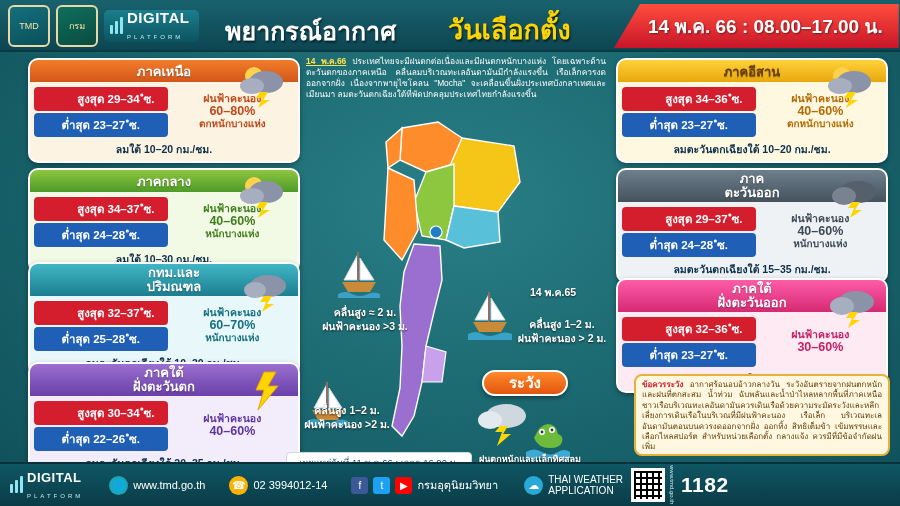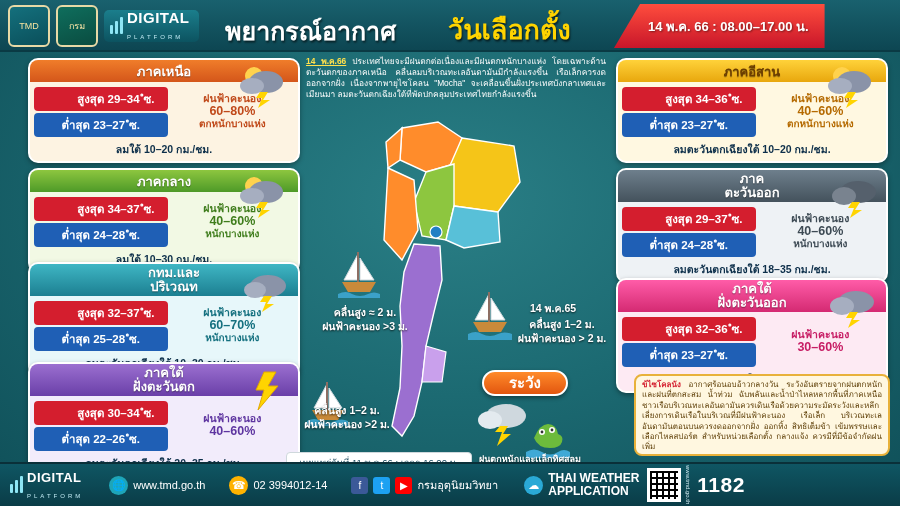--- a/index.html
+++ b/index.html
@@ -52,21 +52,21 @@
     position: absolute; left: 448px; top: 8px;
     font-size: 27px; font-weight: bold; color: #ffd400;
     text-shadow: 1px 2px 2px rgba(0,0,0,.6);
   }
   .hdr-time-wrap {
     position: absolute; left: 614px; top: 4px; height: 44px;
   }
   .hdr-time {
     height: 44px; padding: 0 16px 0 34px;
     background: linear-gradient(180deg,#ff4d3d,#c8162a);
-    color: #fff; font-size: 13px; font-weight: bold;
+    color: #fff; font-size: 19px; font-weight: bold;
     display: flex; align-items: center;
     clip-path: polygon(26px 0, 100% 0, 100% 100%, 0 100%);
     text-shadow: 1px 1px 2px rgba(0,0,0,.45);
   }
   
   .map-area { position: absolute; left: 330px; top: 120px; width: 230px; height: 330px; }
   
   .panel {
     position: absolute;
     border-radius: 10px;
@@ -276,21 +276,21 @@
       <circle cx="18" cy="14" r="9" fill="#ffd24d"></circle>
       <ellipse cx="30" cy="20" rx="17" ry="11" fill="#8a93a8"></ellipse>
       <ellipse cx="16" cy="24" rx="12" ry="8" fill="#a6aec0"></ellipse>
       <polygon points="24,30 32,30 27,38 34,38 22,46 26,36 20,36" fill="#ffd400"></polygon>
     </svg>
   </div>
 
   <div class="panel th-bkk" style="left:28px; top:262px; width:272px;">
     <div class="panel-title two-line">
       <span>กทม.และ</span>
-      <span>ปริเวณท</span>
+      <span>ปริมณฑล</span>
     </div>
     <div class="panel-body">
       <div class="temps">
         <div class="t-max">สูงสุด 32–37 ํซ.</div>
         <div class="t-min">ต่ำสุด 25–28 ํซ.</div>
       </div>
       <div class="rain">
         <div class="rain-l1">ฝนฟ้าคะนอง</div>
         <div class="rain-l2">60–70%</div>
         <div class="rain-l3">หนักบางแห่ง</div>
@@ -356,21 +356,21 @@
       <div class="temps">
         <div class="t-max">สูงสุด 29–37 ํซ.</div>
         <div class="t-min">ต่ำสุด 24–28 ํซ.</div>
       </div>
       <div class="rain">
         <div class="rain-l1">ฝนฟ้าคะนอง</div>
         <div class="rain-l2">40–60%</div>
         <div class="rain-l3">หนักบางแห่ง</div>
       </div>
     </div>
-    <div class="wind">ลมตะวันตกเฉียงใต้ 18–35 กม./ชม.</div>
+    <div class="wind">ลมตะวันตกเฉียงใต้ 15–35 กม./ชม.</div>
     <svg class="wx-icon" style="right:4px; top:4px;" width="54" height="44" viewBox="0 0 54 44">
       <ellipse cx="30" cy="18" rx="18" ry="11" fill="#55606c"></ellipse>
       <ellipse cx="16" cy="22" rx="12" ry="9" fill="#79838f"></ellipse>
       <polygon points="24,28 32,28 27,36 34,36 22,44 26,34 20,34" fill="#ffd400"></polygon>
     </svg>
   </div>
 
   <div class="panel th-southeast" style="left:616px; top:278px; width:272px;">
     <div class="panel-title two-line">
       <span>ภาคใต้</span>
@@ -408,21 +408,21 @@
 
   <div class="boat" style="left:466px; top:290px;">
     <svg width="48" height="50" viewBox="0 0 48 50">
       <polygon points="23,4 23,30 9,30" fill="#ffffff" stroke="#cfd8dc"></polygon>
       <polygon points="25,8 25,30 39,30" fill="#ffffff" stroke="#cfd8dc"></polygon>
       <rect x="22" y="2" width="2" height="30" fill="#8d6e63"></rect>
       <path d="M7 32 L41 32 L35 42 L13 42 Z" fill="#c98a3a"></path>
       <path d="M2 44 q8 -4 14 0 q8 4 16 0 q6 -3 14 0 v6 H2 Z" fill="#3fa9d6" opacity=".85"></path>
     </svg>
   </div>
-  <div class="date-tag" style="left:530px; top:300px;">14 พ.ค.65</div>
+  <div class="date-tag" style="left:530px; top:284px;">14 พ.ค.65</div>
   <div class="sea-box" style="left:512px; top:318px; width:100px; white-space:pre-line;">คลื่นสูง 1–2 ม.
 ฝนฟ้าคะนอง &gt; 2 ม.</div>
 
   <div class="boat" style="left:306px; top:380px;">
     <svg width="44" height="46" viewBox="0 0 44 46">
       <polygon points="21,4 21,28 8,28" fill="#ffffff" stroke="#cfd8dc"></polygon>
       <polygon points="23,8 23,28 36,28" fill="#ffffff" stroke="#cfd8dc"></polygon>
       <rect x="20" y="2" width="2" height="28" fill="#8d6e63"></rect>
       <path d="M6 30 L38 30 L32 40 L12 40 Z" fill="#c98a3a"></path>
       <path d="M1 41 q8 -4 13 0 q8 4 15 0 q6 -3 13 0 v5 H1 Z" fill="#3fa9d6" opacity=".85"></path>
@@ -441,21 +441,21 @@
       <circle cx="66" cy="32" r="3" fill="#fff"></circle>
         <circle cx="66" cy="32" r="1.4" fill="#333"></circle>
       <circle cx="76" cy="30" r="3" fill="#fff"></circle>
         <circle cx="76" cy="30" r="1.4" fill="#333"></circle>
       <path d="M50 52 q8 -5 16 0 q8 5 16 0 q6 -4 12 0 v6 H50 Z" fill="#3fa9d6"></path>
     </svg>
   </div>
   <div class="warn-caption">ฝนตกหนักและเเล็กทิศสลม</div>
 
   <div class="warn-panel">
-    <span class="wp-head">ข้ไซโคลนัง</span>
+    <span class="wp-head">ข้อควรระวัง</span>
     <span>อากาศร้อนอบอ้าวกลางวัน ระวังอันตรายจากฝนตกหนักและฝนที่ตกสะสม น้ำท่วม ฉับพลันและน้ำป่าไหลหลากพื้นที่ภาคเหนือ ชาวเรือบริเวณทะเลอันดามันควรเดินเรือด้วยความระมัดระวังและหลีกเลี่ยงการเดินเรือในบริเวณที่มีฝนฟ้าคะนอง เรือเล็ก บริเวณทะเลอันดามันตอนบนควรงดออกจากฝั่ง ออกทิ้ง สิทธิเต็มข้า เข้มพรรษและเลือกไหลสปอร์ต สำหรับหน่วยเลือกตั้ง กลางแจ้ง ควรมีที่มีข้อจำกัดฝนเพิ่ม</span>
   </div>
 
   <div class="release">เผยแพร่วันที่ 11 พ.ค.66 : เวลา 16.00 น.</div>
 
   <div class="footer">
     <div class="f-logo" style="display:flex; align-items:center; gap:4px;">
       <span class="dp-bars">
           <i></i>
           <i></i>
@@ -479,21 +479,21 @@
 
     <div class="f-item" style="margin-left:24px;">
       <span class="sq" style="background:#3b5998">f</span>
       <span class="sq" style="background:#1da1f2">t</span>
       <span class="sq" style="background:#ff0000">▶</span>
       <span>กรมอุตุนิยมวิทยา</span>
     </div>
 
     <div class="f-item" style="margin-left:26px;">
       <span class="circ" style="background:#2aa9d6">☁</span>
-      <span style="line-height:1.1; font-size:12px;font-weight:bold;">
+      <span style="line-height:1.1; font-size:10px;">
         <span>THAI WEATHER</span><br>
         <span>APPLICATION</span>
       </span>
     </div>
 
     <div class="qr"></div>
     <div style="margin-left:4px; font-size:6px; color:#cfe9f0; writing-mode:vertical-rl;">www.tmd.go.th</div>
 
     <div class="num1182">1182</div>
   </div>

